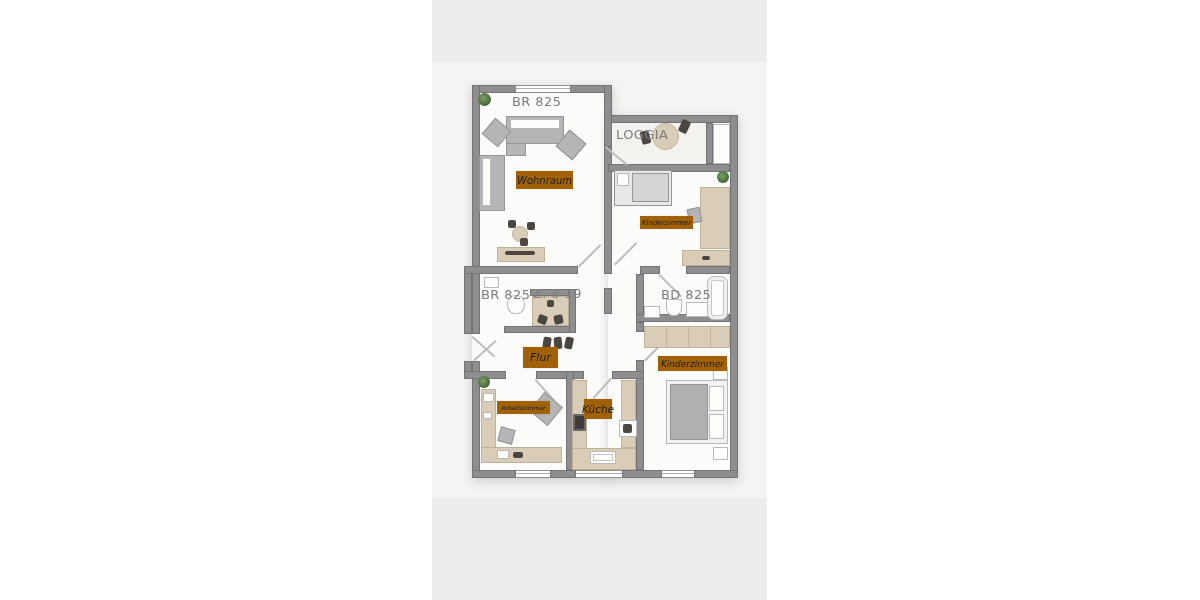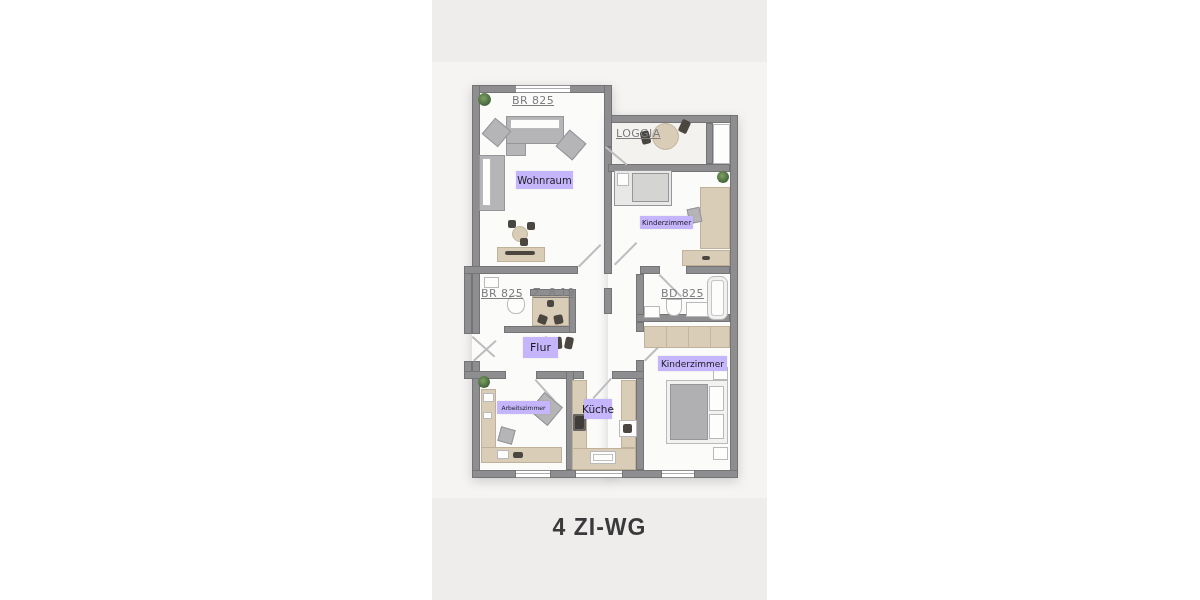--- a/index.html
+++ b/index.html
@@ -12,23 +12,23 @@
   .w{position:absolute;background:#8e8e90;box-shadow:inset 0 0 0 1px #747476;}
   .win{position:absolute;background:#ffffff;border-top:1px solid #8e8e90;border-bottom:1px solid #8e8e90;box-sizing:border-box;}
   .win i{display:block;height:1px;background:#acacae;margin-top:2px;}
   .fb{position:absolute;background:#d9cdb8;border:1px solid #c0b29a;box-sizing:border-box;}
   .fg{position:absolute;background:#b5b5b7;border:1px solid #95959a;box-sizing:border-box;}
   .fw{position:absolute;background:#fdfdfc;border:1px solid #b9b9bb;box-sizing:border-box;}
   .dk{position:absolute;background:#4c4641;border-radius:2px;}
   .plant{position:absolute;border-radius:50%;background:radial-gradient(circle at 42% 40%,#7da162,#42633a 72%);}
   .dl{position:absolute;height:1.5px;background:#bdbdbf;transform-origin:0 0;}
   .fbline{position:absolute;width:1px;background:#c3b59e;}
-  .lbl{position:absolute;background:#c4b5fd;color:#1c1c1e;display:flex;align-items:center;justify-content:center;
-       box-shadow:0 0 2px rgba(0,0,0,.10);white-space:nowrap;}
-  .ann{position:absolute;color:#7e7e80;font-size:11px;letter-spacing:.4px;white-space:nowrap;text-decoration:underline;}
+  .lbl{position:absolute;background:#a16207;color:#1c1c1e;display:flex;align-items:center;justify-content:center;
+       box-shadow:0 0 2px rgba(0,0,0,.10);white-space:nowrap;font-style:italic;}
+  .ann{position:absolute;color:#7e7e80;font-size:13px;letter-spacing:.4px;white-space:nowrap;}
   .title{position:absolute;color:#3a3a3c;font-family:"Liberation Sans","DejaVu Sans",sans-serif;
          font-weight:700;font-size:23px;letter-spacing:1px;text-align:center;}
   .rot40{transform:rotate(40deg);}
 </style>
 </head>
 <body>
 
 <div id="canvas">
 
   <div class="panel" style="left:432px;top:0;width:335px;height:600px;"></div>
@@ -161,26 +161,25 @@
   <div class="fb" style="left:572px;top:380px;width:15px;height:90px;"></div>
   <div class="fb" style="left:572px;top:448px;width:64px;height:22px;"></div>
   <div class="fb" style="left:621px;top:380px;width:15px;height:68px;"></div>
   <div class="dk" style="left:573px;top:414px;width:13px;height:17px;background:#3f3c3a;box-shadow:inset 2px 2px 0 0 #6a6765,inset -2px -2px 0 0 #6a6765;"></div>
   <div class="fw" style="left:619px;top:420px;width:18px;height:17px;"></div>
   <div class="dk" style="left:623px;top:424px;width:9px;height:9px;"></div>
   <div class="fw" style="left:590px;top:451px;width:26px;height:13px;box-shadow:inset 0 0 0 2px #fdfdfc,inset 0 0 0 3px #c0c0c2;"></div>
 
   <div class="lbl" style="left:516px;top:171px;width:57px;height:18px;font-size:10px;">Wohnraum</div>
   <div class="lbl" style="left:640px;top:216px;width:53px;height:13px;font-size:7px;">Kinderzimmer</div>
-  <div class="lbl" style="left:523px;top:337px;width:35px;height:21px;font-size:11px;">Flur</div>
+  <div class="lbl" style="left:523px;top:347px;width:35px;height:21px;font-size:11px;">Flur</div>
   <div class="lbl" style="left:658px;top:356px;width:69px;height:15px;font-size:9px;">Kinderzimmer</div>
   <div class="lbl" style="left:584px;top:399px;width:28px;height:20px;font-size:10.5px;">Küche</div>
   <div class="lbl" style="left:497px;top:401px;width:53px;height:13px;font-size:6px;">Arbeitszimmer</div>
 
   <div class="ann" style="left:512px;top:94px;">BR 825</div>
   <div class="ann" style="left:616px;top:127px;">LOGGIA</div>
   <div class="ann" style="left:481px;top:287px;">BR 825</div>
   <div class="ann" style="left:533px;top:286px;">Z. 8 19</div>
   <div class="ann" style="left:661px;top:287px;">BD 825</div>
 
-  <div class="title" style="left:432px;top:514px;width:335px;">4 ZI-WG</div>
 
 </div>
 
 </body></html>

